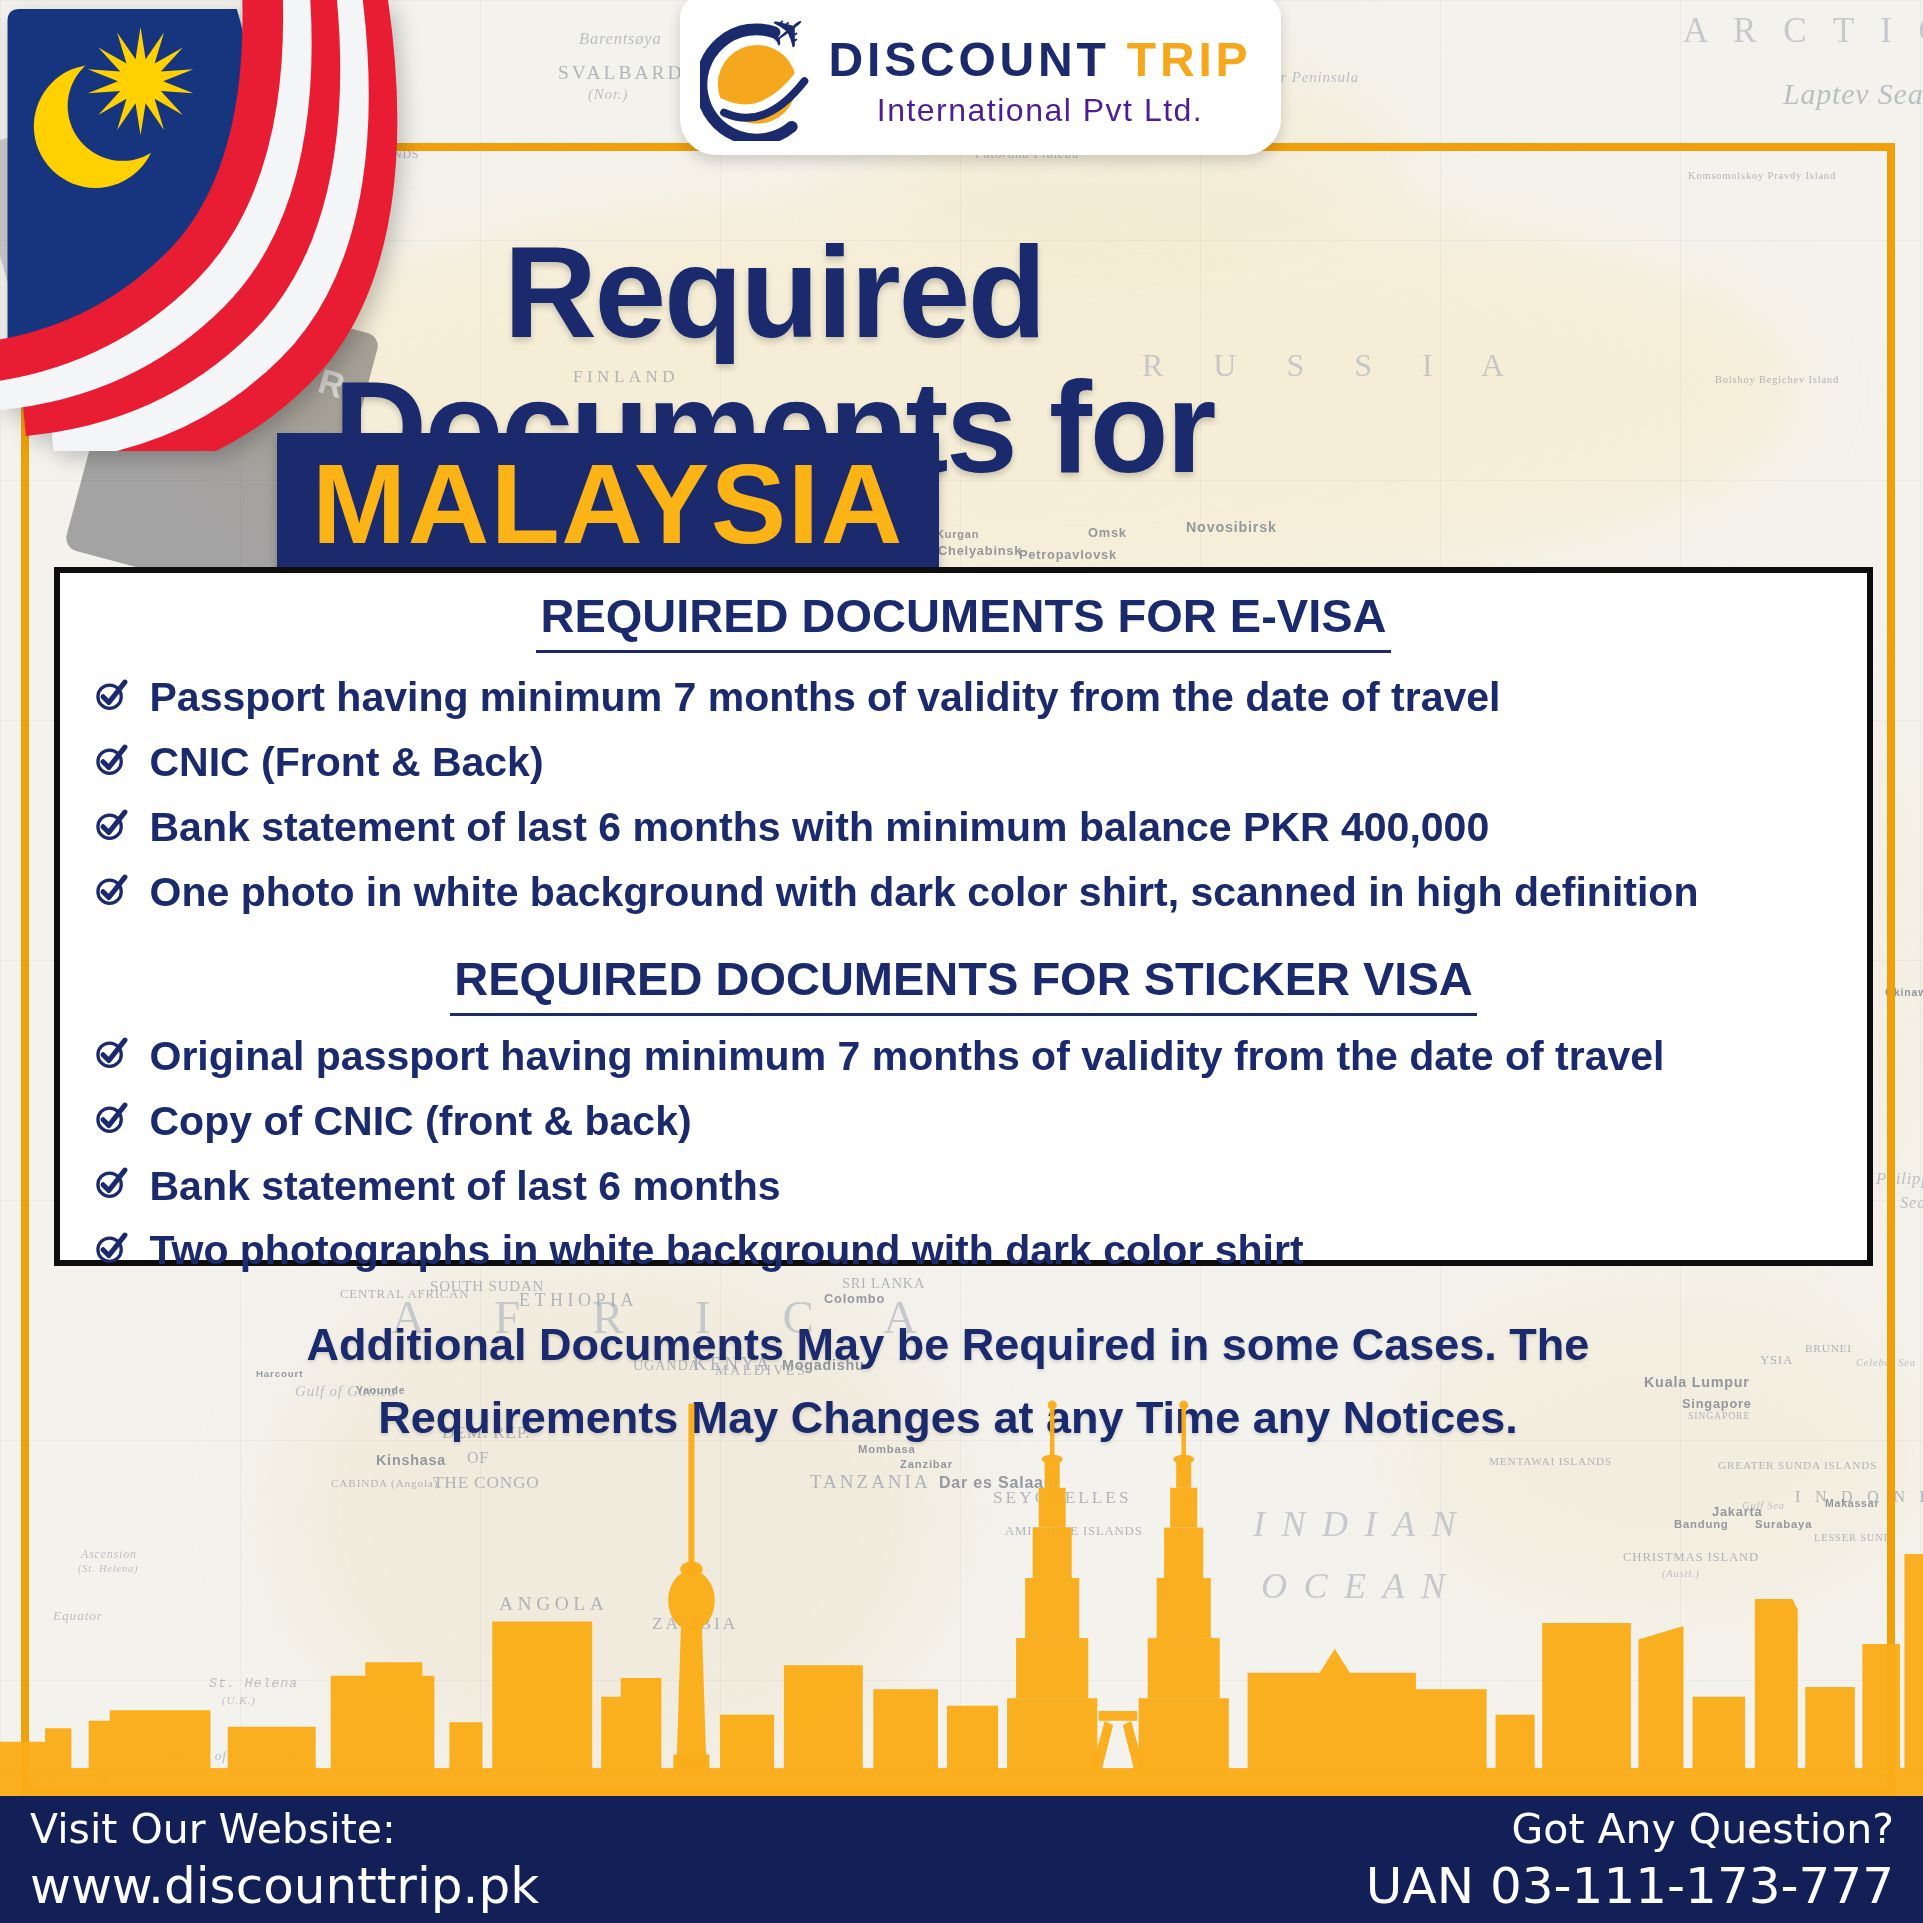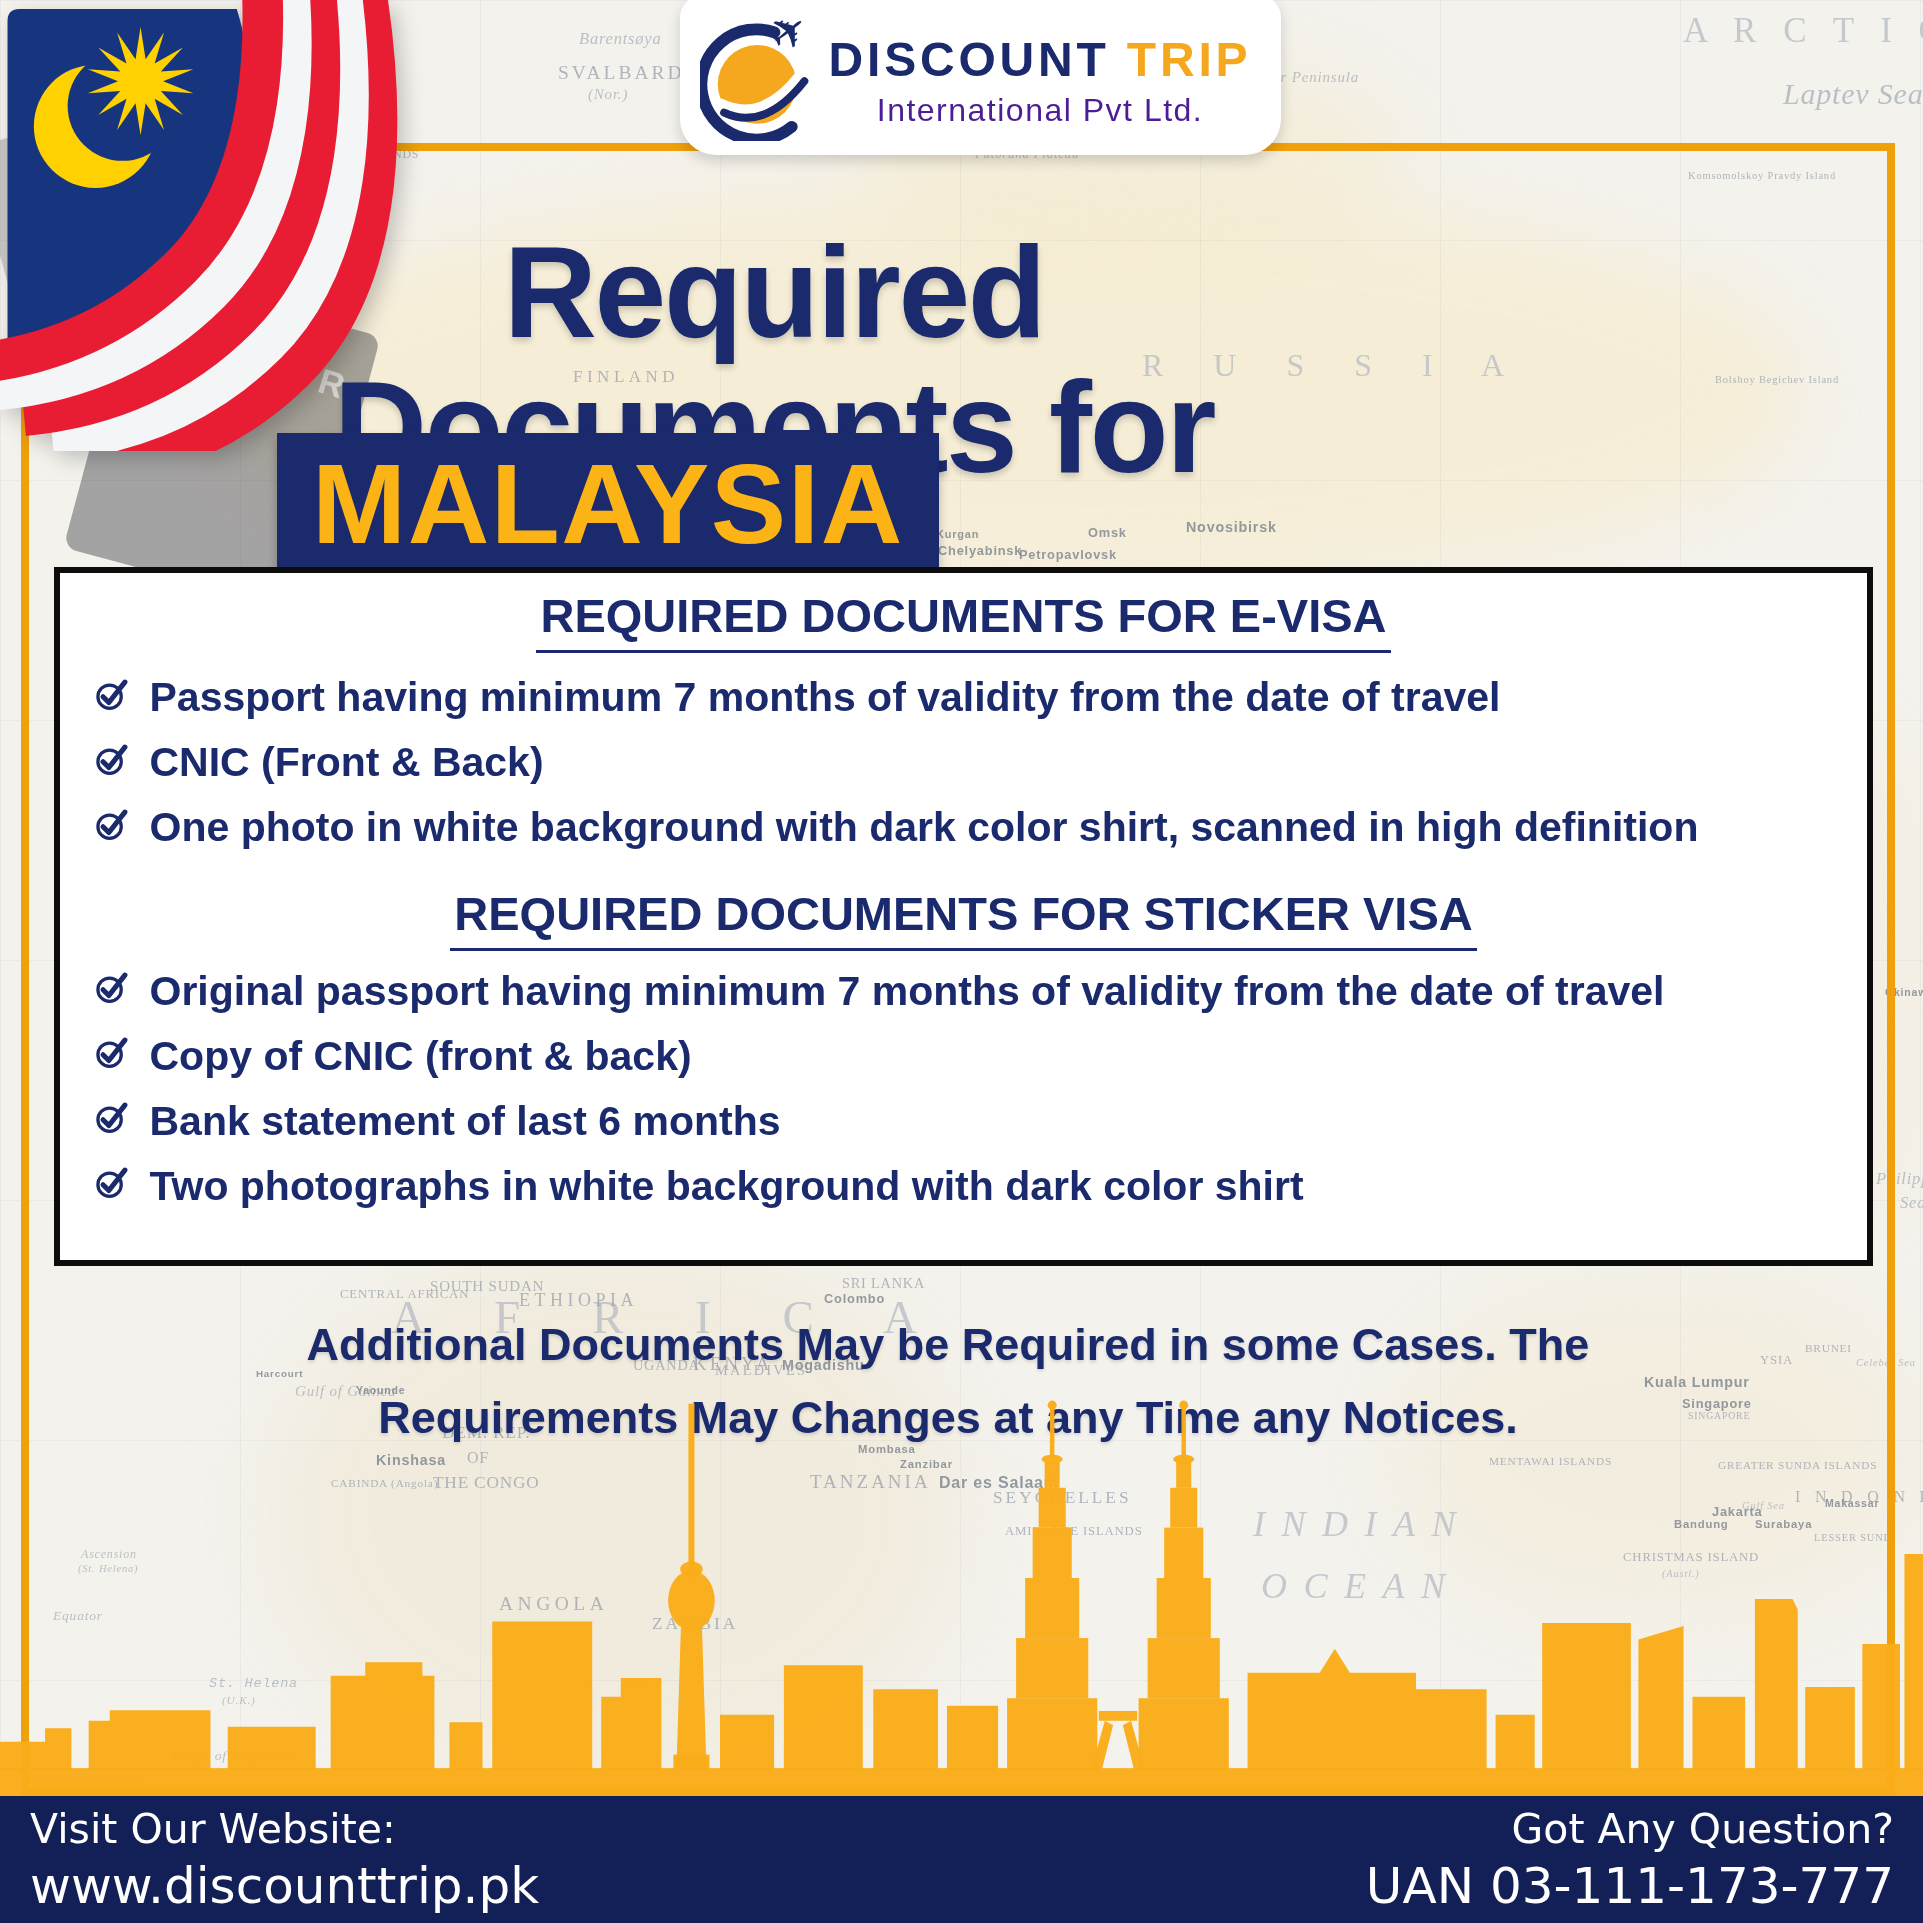--- a/index.html
+++ b/index.html
@@ -252,20 +252,27 @@
             <circle cx="20" cy="27" r="16" fill="none" stroke="#1A2A6C" stroke-width="4.5"></circle>
             <path d="M11,27 L19,35 L41,7" fill="none" stroke="#1A2A6C" stroke-width="7" stroke-linecap="round" stroke-linejoin="round"></path>
           </svg>
         <span>CNIC (Front &amp; Back)</span>
         </li>
       <li>
         <svg class="check" viewBox="0 0 48 48">
             <circle cx="20" cy="27" r="16" fill="none" stroke="#1A2A6C" stroke-width="4.5"></circle>
             <path d="M11,27 L19,35 L41,7" fill="none" stroke="#1A2A6C" stroke-width="7" stroke-linecap="round" stroke-linejoin="round"></path>
           </svg>
+        <span>Bank statement of last 6 months with minimum balance PKR 400,000</span>
+        </li>
+      <li>
+        <svg class="check" viewBox="0 0 48 48">
+            <circle cx="20" cy="27" r="16" fill="none" stroke="#1A2A6C" stroke-width="4.5"></circle>
+            <path d="M11,27 L19,35 L41,7" fill="none" stroke="#1A2A6C" stroke-width="7" stroke-linecap="round" stroke-linejoin="round"></path>
+          </svg>
         <span>One photo in white background with dark color shirt, scanned in high definition</span>
         </li>
     </ul>
 
     <div class="sec-heading" id="sticker-heading"><span>REQUIRED DOCUMENTS FOR STICKER VISA</span></div>
     <ul class="checklist" id="sticker-list">
       <li>
         <svg class="check" viewBox="0 0 48 48">
             <circle cx="20" cy="27" r="16" fill="none" stroke="#1A2A6C" stroke-width="4.5"></circle>
             <path d="M11,27 L19,35 L41,7" fill="none" stroke="#1A2A6C" stroke-width="7" stroke-linecap="round" stroke-linejoin="round"></path>

